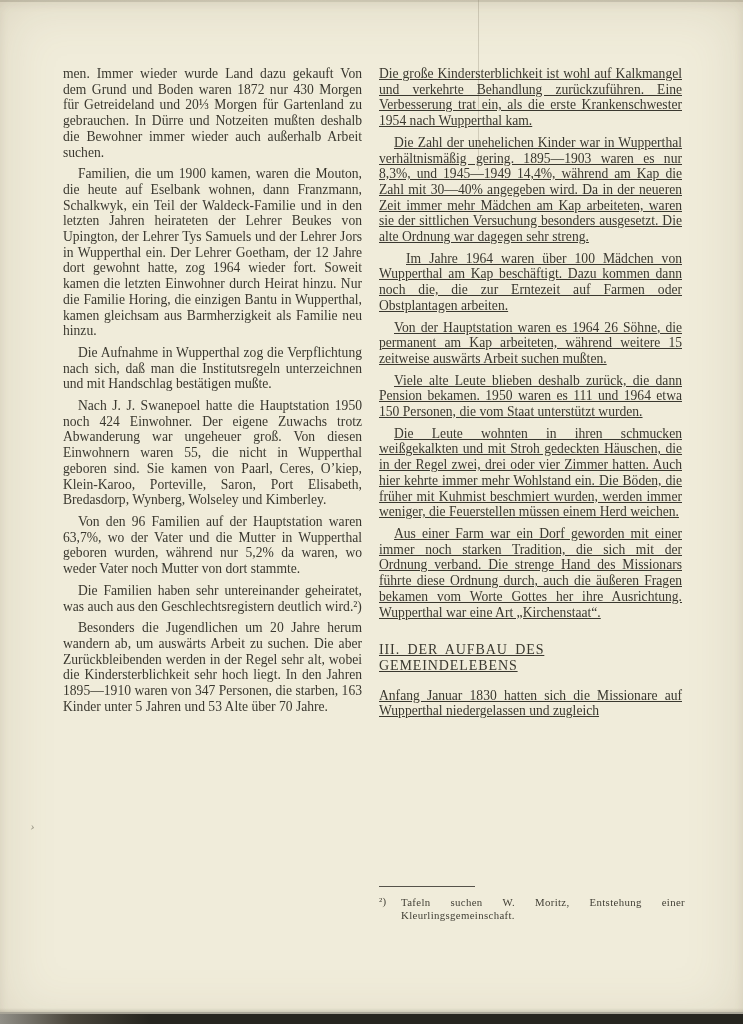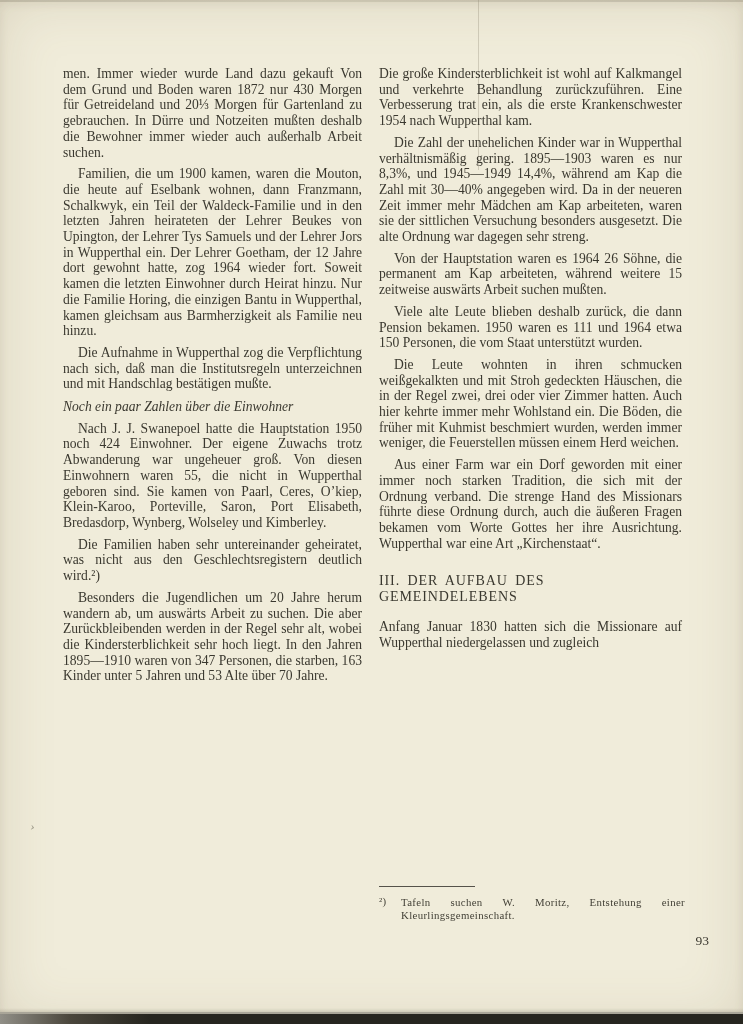--- a/index.html
+++ b/index.html
@@ -39,21 +39,21 @@
     background: linear-gradient(to top, rgba(90,84,64,0.25), rgba(90,84,64,0));
   }
   .col {
     position: absolute; top: 66px;
     color: #3a382f;
     font-size: 13.6px;
     line-height: 15.7px;
     text-align: justify;
   }
   .col-left  { left: 63px;  width: 299px; }
-  .col-right { left: 379px; width: 303px; }
+  .col-right { left: 379px; width: 303px; text-decoration: underline; }
   .col p { margin: 0 0 0 0; padding-top: 6px; }
   .col p.first { padding-top: 0; }
   .p-ind { text-indent: 15px; }
   .p-ind-wide { text-indent: 27px; }
   .p-noind { text-indent: 0; }
   .subhead {
     font-style: italic;
     text-align: left;
     padding-top: 7px !important;
   }
@@ -105,46 +105,46 @@
 
 <div class="scan">
 
   <div class="top-edge"></div>
   <div class="crease"></div>
 
   <div class="col col-left">
     <p class="first p-noind">men. Immer wieder wurde Land dazu gekauft Von dem Grund und Boden waren 1872 nur 430 Morgen für Getreideland und 20⅓ Morgen für Gartenland zu gebrauchen. In Dürre und Notzeiten mußten deshalb die Bewohner immer wieder auch außerhalb Arbeit suchen.</p>
     <p class="p-ind">Familien, die um 1900 kamen, waren die Mouton, die heute auf Eselbank wohnen, dann Franzmann, Schalkwyk, ein Teil der Waldeck-Familie und in den letzten Jahren heirateten der Lehrer Beukes von Upington, der Lehrer Tys Samuels und der Lehrer Jors in Wupperthal ein. Der Lehrer Goetham, der 12 Jahre dort gewohnt hatte, zog 1964 wieder fort. Soweit kamen die letzten Einwohner durch Heirat hinzu. Nur die Familie Horing, die einzigen Bantu in Wupperthal, kamen gleichsam aus Barmherzigkeit als Familie neu hinzu.</p>
     <p class="p-ind">Die Aufnahme in Wupperthal zog die Verpflichtung nach sich, daß man die Institutsregeln unterzeichnen und mit Handschlag bestätigen mußte.</p>
-    <p class="subhead">Noch ein paar Zahlen über die Einwohner</p>
     <p class="p-ind">Nach J. J. Swanepoel hatte die Hauptstation 1950 noch 424 Einwohner. Der eigene Zuwachs trotz Abwanderung war ungeheuer groß. Von diesen Einwohnern waren 55, die nicht in Wupperthal geboren sind. Sie kamen von Paarl, Ceres, O’kiep, Klein-Karoo, Porteville, Saron, Port Elisabeth, Bredasdorp, Wynberg, Wolseley und Kimberley.</p>
-    <p class="p-ind">Die Familien haben sehr untereinander geheiratet, was nicht aus den Geschlechtsregistern deutlich wird.²)</p>
+    <p class="p-ind">Von den 96 Familien auf der Hauptstation waren 63,7%, wo der Vater und die Mutter in Wupperthal geboren wurden, während nur 5,2% da waren, wo weder Vater noch Mutter von dort stammte.</p>
+    <p class="p-ind">Die Familien haben sehr untereinander geheiratet, was auch aus den Geschlechtsregistern deutlich wird.²)</p>
     <p class="p-ind">Besonders die Jugendlichen um 20 Jahre herum wandern ab, um auswärts Arbeit zu suchen. Die aber Zurückbleibenden werden in der Regel sehr alt, wobei die Kindersterblichkeit sehr hoch liegt. In den Jahren 1895—1910 waren von 347 Personen, die starben, 163 Kinder unter 5 Jahren und 53 Alte über 70 Jahre.</p>
   </div>
 
   <div class="col col-right">
     <p class="first p-noind">Die große Kindersterblichkeit ist wohl auf Kalkmangel und verkehrte Behandlung zurückzuführen. Eine Verbesserung trat ein, als die erste Krankenschwester 1954 nach Wupperthal kam.</p>
     <p class="p-ind">Die Zahl der unehelichen Kinder war in Wupperthal verhältnismäßig gering. 1895—1903 waren es nur 8,3%, und 1945—1949 14,4%, während am Kap die Zahl mit 30—40% angegeben wird. Da in der neueren Zeit immer mehr Mädchen am Kap arbeiteten, waren sie der sittlichen Versuchung besonders ausgesetzt. Die alte Ordnung war dagegen sehr streng.</p>
+    <p class="p-ind-wide">Im Jahre 1964 waren über 100 Mädchen von Wupperthal am Kap beschäftigt. Dazu kommen dann noch die, die zur Erntezeit auf Farmen oder Obstplantagen arbeiten.</p>
     <p class="p-ind">Von der Hauptstation waren es 1964 26 Söhne, die permanent am Kap arbeiteten, während weitere 15 zeitweise auswärts Arbeit suchen mußten.</p>
     <p class="p-ind">Viele alte Leute blieben deshalb zurück, die dann Pension bekamen. 1950 waren es 111 und 1964 etwa 150 Personen, die vom Staat unterstützt wurden.</p>
     <p class="p-ind">Die Leute wohnten in ihren schmucken weißgekalkten und mit Stroh gedeckten Häuschen, die in der Regel zwei, drei oder vier Zimmer hatten. Auch hier kehrte immer mehr Wohlstand ein. Die Böden, die früher mit Kuhmist beschmiert wurden, werden immer weniger, die Feuerstellen müssen einem Herd weichen.</p>
     <p class="p-ind">Aus einer Farm war ein Dorf geworden mit einer immer noch starken Tradition, die sich mit der Ordnung verband. Die strenge Hand des Missionars führte diese Ordnung durch, auch die äußeren Fragen bekamen vom Worte Gottes her ihre Ausrichtung. Wupperthal war eine Art „Kirchenstaat“.</p>
     <p class="section">III. DER AUFBAU DES GEMEINDELEBENS</p>
     <p class="p-noind">Anfang Januar 1830 hatten sich die Missionare auf Wupperthal niedergelassen und zugleich</p>
   </div>
 
   <div class="footnote-block">
     <div class="fn-rule"></div>
     <p class="fn">
       <span class="fn-marker">²)</span>
       <span>Tafeln suchen W. Moritz, Entstehung einer Kleurlingsgemeinschaft.</span>
     </p>
   </div>
 
-  <div class="page-number">93</div>
 
   <div class="margin-smudge">›</div>
 
   <div class="paper-shade"></div>
   <div class="bottom-shadow"></div>
   <div class="bottom-edge"></div>
 
 </div>
 
 </body></html>

